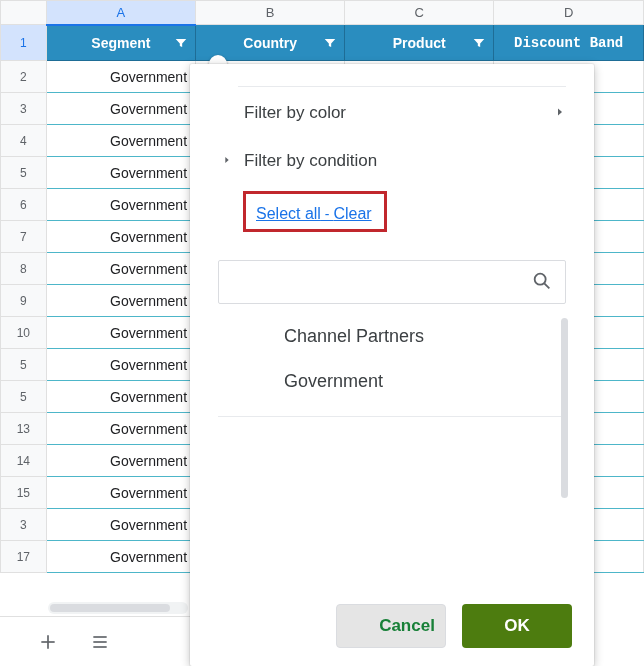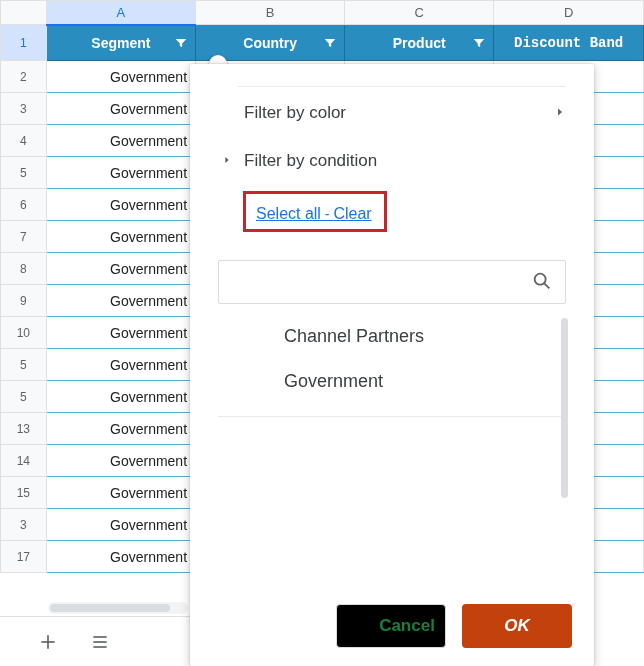--- a/index.html
+++ b/index.html
@@ -207,29 +207,28 @@
     border-radius: 4px;
     font-size: 17px;
     font-weight: 600;
     display: inline-flex;
     align-items: center;
     justify-content: center;
     cursor: pointer;
     border: none;
   }
   .btn-cancel {
-    background: #000000;
+    background: #e5e5e5;
     border: 1px solid #dadce0;
     color: #188038;
     padding-left: 32px;
   }
   .btn-ok {
-    background: #c2410c;
+    background: #4d7c0f;
     color: #fff;
-    font-style: italic;
   }
   
   .tabs {
     position: absolute;
     left: 0; bottom: 0;
     height: 50px;
     width: 190px;
     background: #fff;
     border-top: 1px solid #e0e0e0;
     display: flex;

